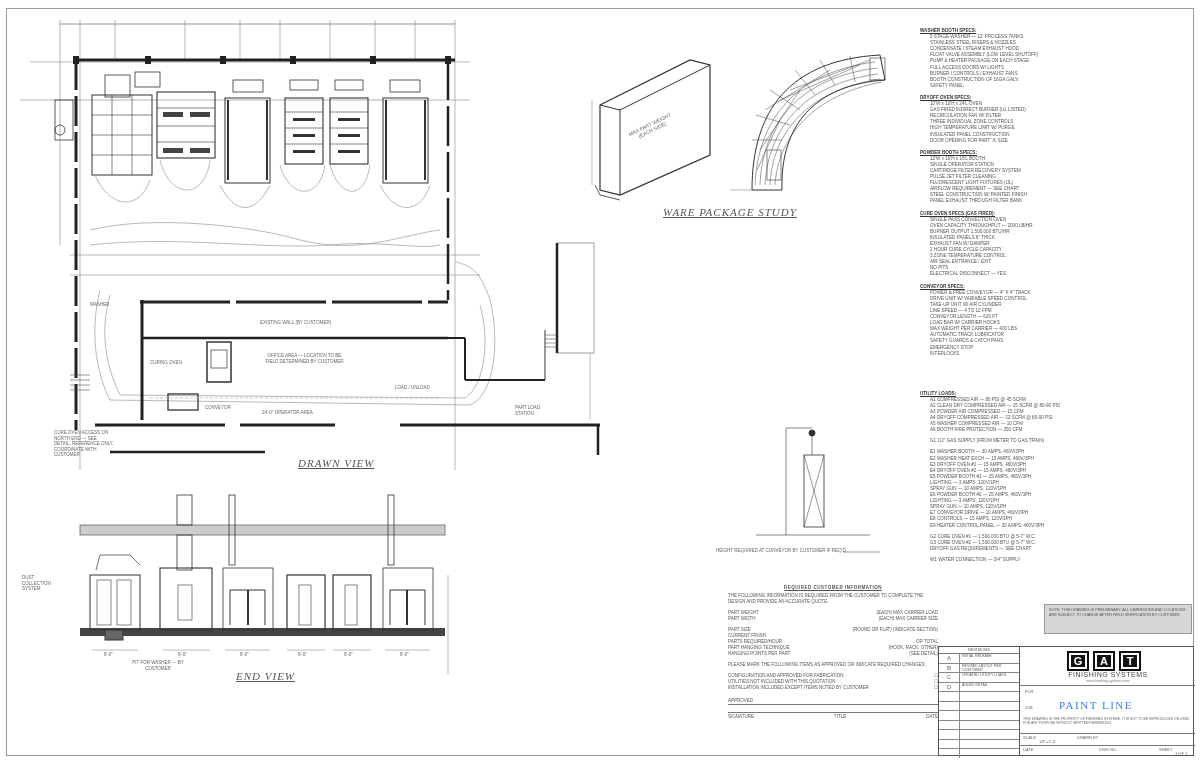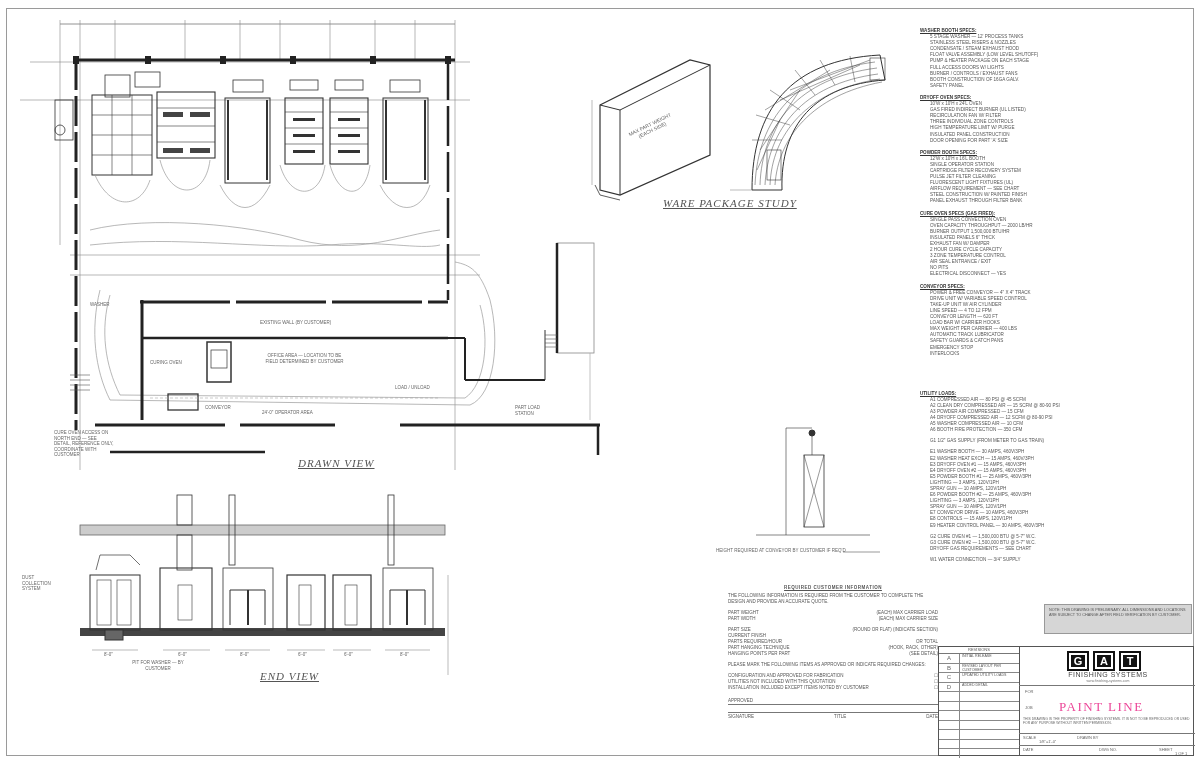--- a/index.html
+++ b/index.html
@@ -21,21 +21,21 @@
   .rev{position:absolute;left:0;top:0;width:80px;height:108px;border-right:1px solid #555;}
   .rev .h{font-size:4px;text-align:center;border-bottom:1px solid #777;height:6px;line-height:6px;color:#555;}
   .rev .row{height:8.5px;border-bottom:1px solid #888;display:flex;}
   .rev .row .c1{width:20px;border-right:1px solid #888;font-size:6px;text-align:center;color:#666;line-height:8px;}
   .rev .row .c2{flex:1;font-size:3.6px;color:#555;line-height:4px;padding-left:2px;overflow:hidden;}
   .logo{position:absolute;left:128px;top:4px;display:flex;gap:4px;}
   .logo span{display:inline-block;width:18px;height:16px;background:#111;color:#fff;font-weight:bold;font-size:11px;text-align:center;line-height:16px;border:2px solid #111;box-shadow:inset 0 0 0 2px #fff;}
   .fin{position:absolute;left:82px;top:24px;width:174px;text-align:center;font-size:7px;color:#444;letter-spacing:.5px;}
   .fin2{position:absolute;left:82px;top:32px;width:174px;text-align:center;font-size:3.5px;color:#777;}
   .tline{position:absolute;left:80px;width:176px;border-top:1px solid #777;}
-  .ptitle{position:absolute;left:120px;top:52px;font-family:"Liberation Serif",serif;font-size:13px;letter-spacing:1.5px;color:#ec4899;}
+  .ptitle{position:absolute;left:120px;top:52px;font-family:"Liberation Serif",serif;font-size:11px;letter-spacing:1.5px;color:#3b82f6;}
   .lbl{position:absolute;font-size:4px;color:#666;}
   .disc{position:absolute;left:84px;top:70px;width:168px;font-size:3.4px;line-height:4px;color:#666;}
   .warn{position:absolute;left:1044px;top:604px;width:148px;height:30px;background:#d6d6d6;border:1px solid #999;box-sizing:border-box;padding:3px 4px;font-size:3.8px;line-height:4.6px;color:#555;}
 </style>
 </head>
 <body>
 
 <div class="sheet"></div>
 
 <svg class="draw" width="1200" height="763">
@@ -264,22 +264,22 @@
     <line x1="812" y1="436" x2="812" y2="455" stroke-width="0.6"></line>
     <rect x="804" y="455" width="20" height="72" stroke-width="0.8"></rect>
     <line x1="804" y1="455" x2="824" y2="527" stroke-width="0.5"></line>
       <line x1="824" y1="455" x2="804" y2="527" stroke-width="0.5"></line>
     <line x1="756" y1="535" x2="870" y2="535" stroke-width="0.6"></line>
     <line x1="843" y1="552" x2="880" y2="552" stroke-width="0.5"></line>
   </g>
 </svg>
 
 <div class="caption" style="left:298px;top:457px;">DRAWN VIEW</div>
-<div class="caption" style="left:236px;top:670px;margin-left:24px;">END VIEW</div>
-<div class="caption" style="left:663px;top:197px;">WARE PACKAGE STUDY</div>
+<div class="caption" style="left:236px;top:670px;">END VIEW</div>
+<div class="caption" style="left:663px;top:206px;">WARE PACKAGE STUDY</div>
 
 <div class="tiny" style="left:260px;top:320px;">EXISTING WALL (BY CUSTOMER)</div>
 <div class="tiny" style="left:262px;top:353px;width:85px;white-space:normal;text-align:center;">OFFICE AREA — LOCATION TO BE FIELD DETERMINED BY CUSTOMER</div>
 <div class="tiny" style="left:150px;top:360px;">CURING OVEN</div>
 <div class="tiny" style="left:205px;top:405px;">CONVEYOR</div>
 <div class="tiny" style="left:262px;top:410px;">24'-0" OPERATOR AREA</div>
 <div class="tiny" style="left:395px;top:385px;">LOAD / UNLOAD</div>
 <div class="tiny" style="left:54px;top:430px;width:60px;white-space:normal;">CURE OVEN ACCESS ON NORTH END — SEE DETAIL, REFERENCE ONLY, COORDINATE WITH CUSTOMER</div>
 <div class="tiny" style="left:515px;top:405px;width:40px;white-space:normal;">PART LOAD STATION</div>
 <div class="tiny" style="left:90px;top:302px;">WASHER</div>

